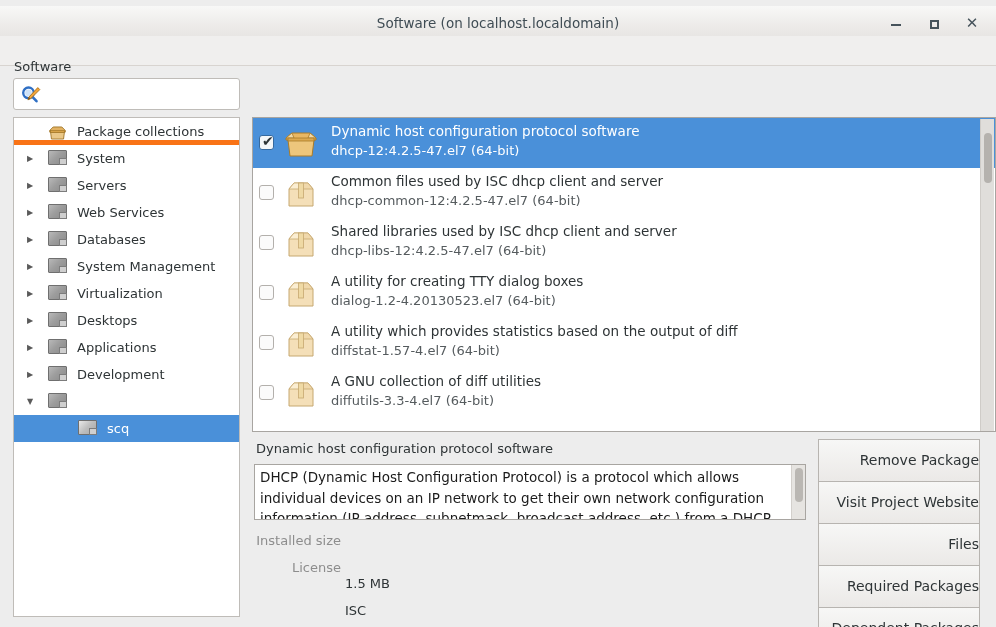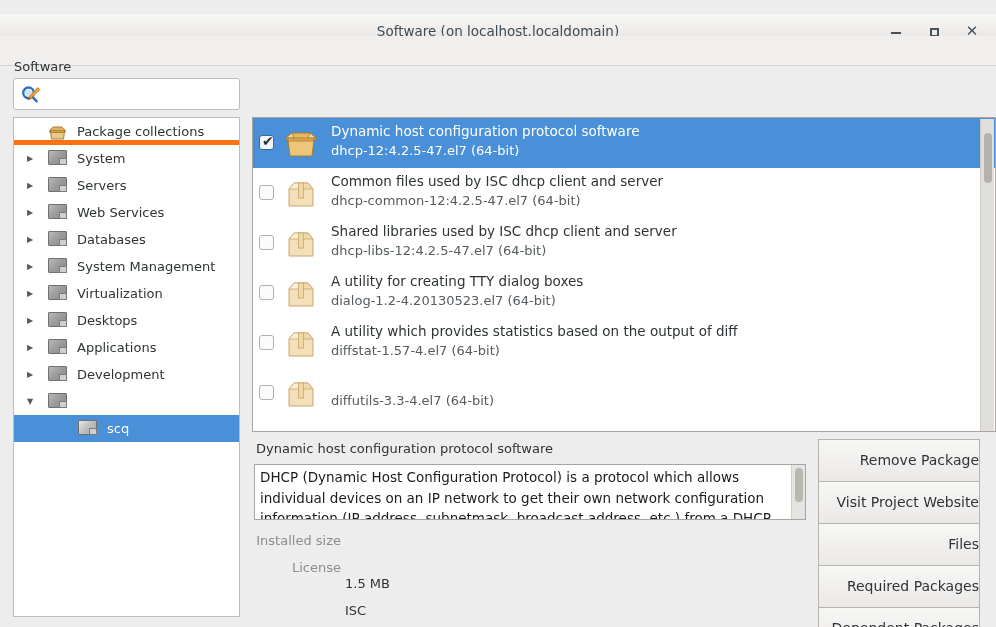--- a/index.html
+++ b/index.html
@@ -6,21 +6,21 @@
   html, body {
     width: 996px; height: 627px;
     font-family: "DejaVu Sans", sans-serif;
     background: #ededed;
     overflow: hidden;
   }
   body { position: relative; }
 
   
   #titlebar {
-    position: absolute; left: 0; top: 14px; width: 996px; height: 36px;
+    position: absolute; left: 0; top: 6px; width: 996px; height: 36px;
     background: linear-gradient(to bottom, #f8f8f7 0%, #eceae8 60%, #e6e4e1 100%);
     border-bottom: 1px solid #c6c2bd;
   }
   #title-text {
     position: absolute; left: 0; top: 0; width: 996px; height: 35px;
     line-height: 35px; text-align: center;
     font-size: 13.5px; color: #3f4c54;
   }
   .wbtn {
     position: absolute; top: 0; height: 35px; width: 32px;
@@ -357,20 +357,21 @@
         <span class="pkg-sub">diffstat-1.57-4.el7 (64-bit)</span>
       </div>
       <div class="pkg-row">
         <span class="pkg-cb"></span>
         <span class="pkg-icon"><svg width="34" height="30" viewBox="0 0 34 30">
             <polygon points="5,10 10,4 24,4 29,10 29,27 5,27" fill="#f4dfb8" stroke="#c6a870" stroke-width="1"></polygon>
             <polygon points="5,10 10,4 17,4 17,10" fill="#fbeed2" stroke="#c6a870" stroke-width="0.8"></polygon>
             <polygon points="29,10 24,4 17,4 17,10" fill="#f0d8ab" stroke="#c6a870" stroke-width="0.8"></polygon>
             <rect x="14.5" y="4" width="5" height="15" fill="#efd9a4" stroke="#c6a870" stroke-width="0.8"></rect>
           </svg></span>
+        <span class="pkg-title">A GNU collection of diff utilities</span>
         <span class="pkg-sub">diffutils-3.3-4.el7 (64-bit)</span>
       </div>
     </div>
   <div id="list-scroll">
     <div id="list-thumb"></div>
   </div>
 </div>
 
 <div id="det-title">Dynamic host configuration protocol software</div>
 <div id="det-box">

